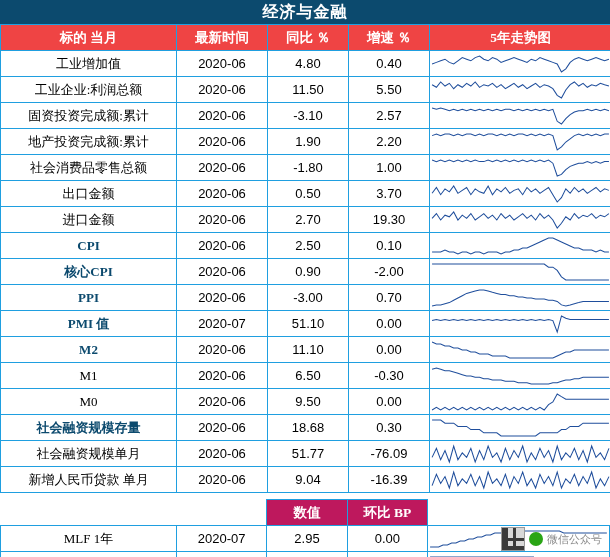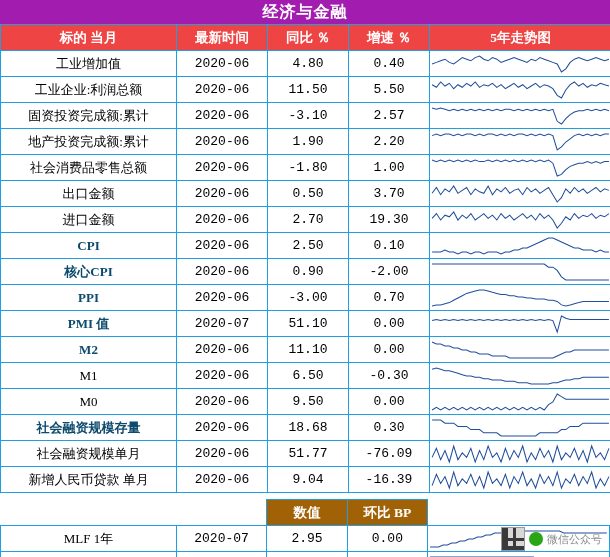--- a/index.html
+++ b/index.html
@@ -5,21 +5,21 @@
   html,body{margin:0;padding:0;}
   body{
     width:610px;height:557px;
     background:#ffffff;
     font-family:"Liberation Serif", serif;
     color:#000;
     overflow:hidden;
   }
   .wrap{width:610px;height:557px;position:relative;box-sizing:border-box;}
   .title{
-    background:#a21caf;
+    background:#0c4a6e;
     color:#ffffff;
     text-align:center;
     font-size:16px;
     font-weight:bold;
     height:24px;
     line-height:24px;
     letter-spacing:1px;
   }
   table{border-collapse:collapse;width:610px;table-layout:fixed;}
   td,th{
@@ -38,26 +38,26 @@
     font-weight:bold;
     font-size:13.5px;
   }
   .c-name{width:175px;}
   .c-date{width:90px;}
   .c-yoy{width:80px;}
   .c-spd{width:80px;}
   .c-chart{width:181px;}
   .red{color:#0c4a6e;font-weight:bold;}
   .blk{color:#000;}
-  .num{font-family:Liberation Mono, monospace;}
+  .num{font-family:Liberation Sans, sans-serif;}
   .chartcell{padding:0;background:#ffffff;}
   .spark{display:block;width:100%;height:23px;}
   .nameblk{font-size:13px;margin-top:8px;}
   .gap-row td{border:none;height:6px;background:#ffffff;}
-  .hdr2{background:#a16207;color:#ffffff;font-weight:bold;font-size:13.5px;}
+  .hdr2{background:#be185d;color:#ffffff;font-weight:bold;font-size:13.5px;}
   .blank{border:none;background:#ffffff;}
   .wm{
     position:absolute;
     right:8px;
     bottom:6px;
     display:flex;
     align-items:center;
     gap:4px;
     color:#8a8a8a;
     font-size:11px;

